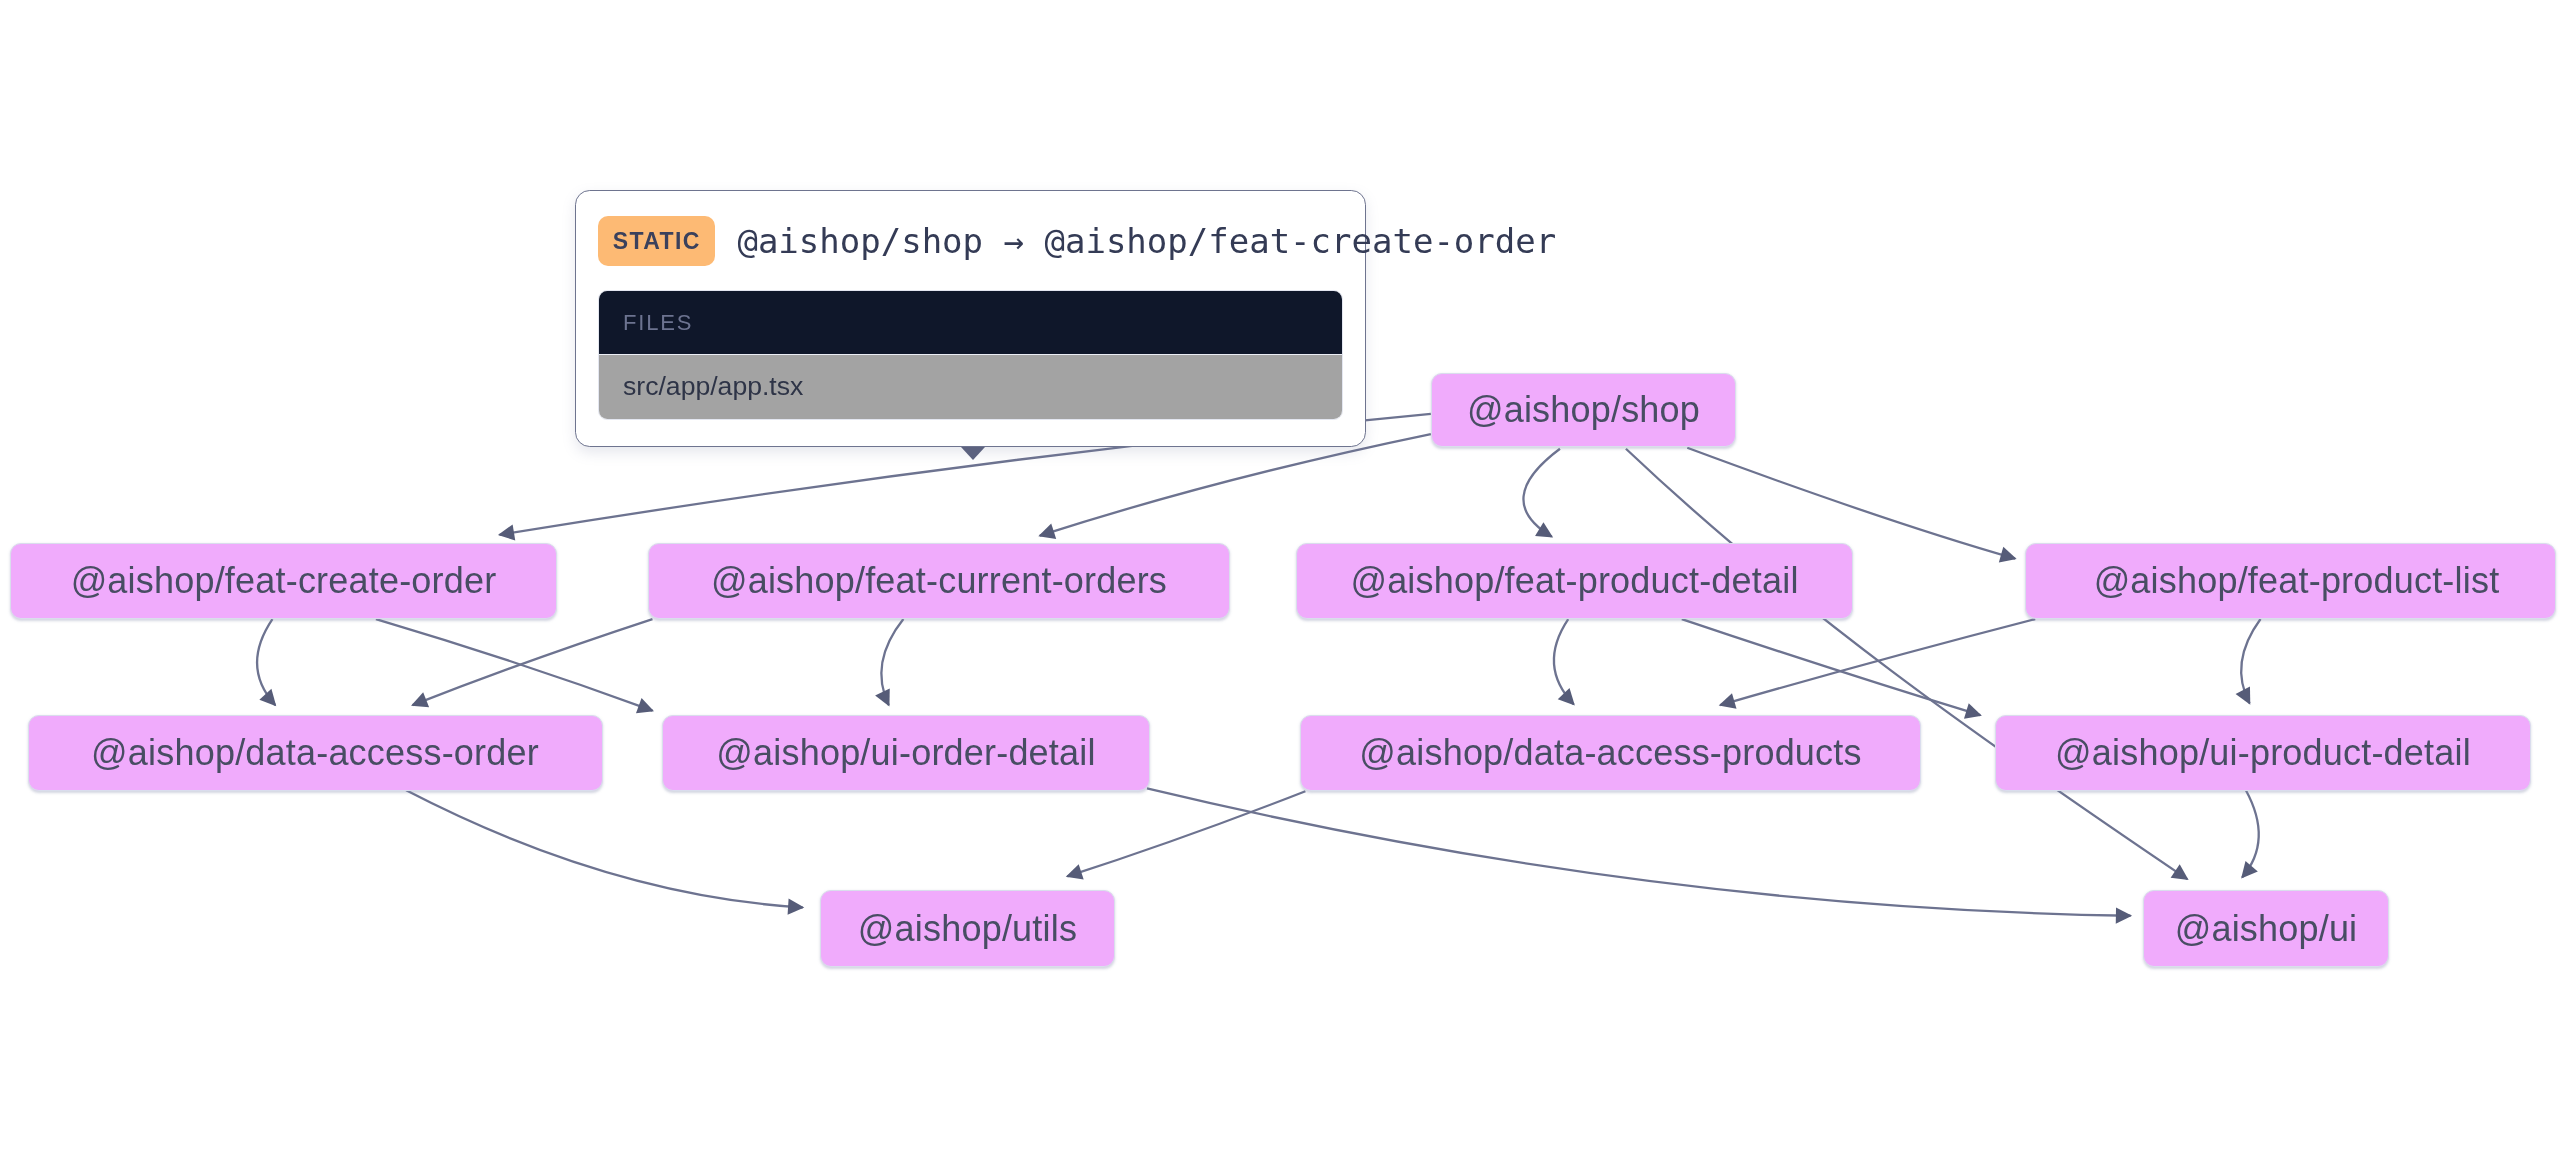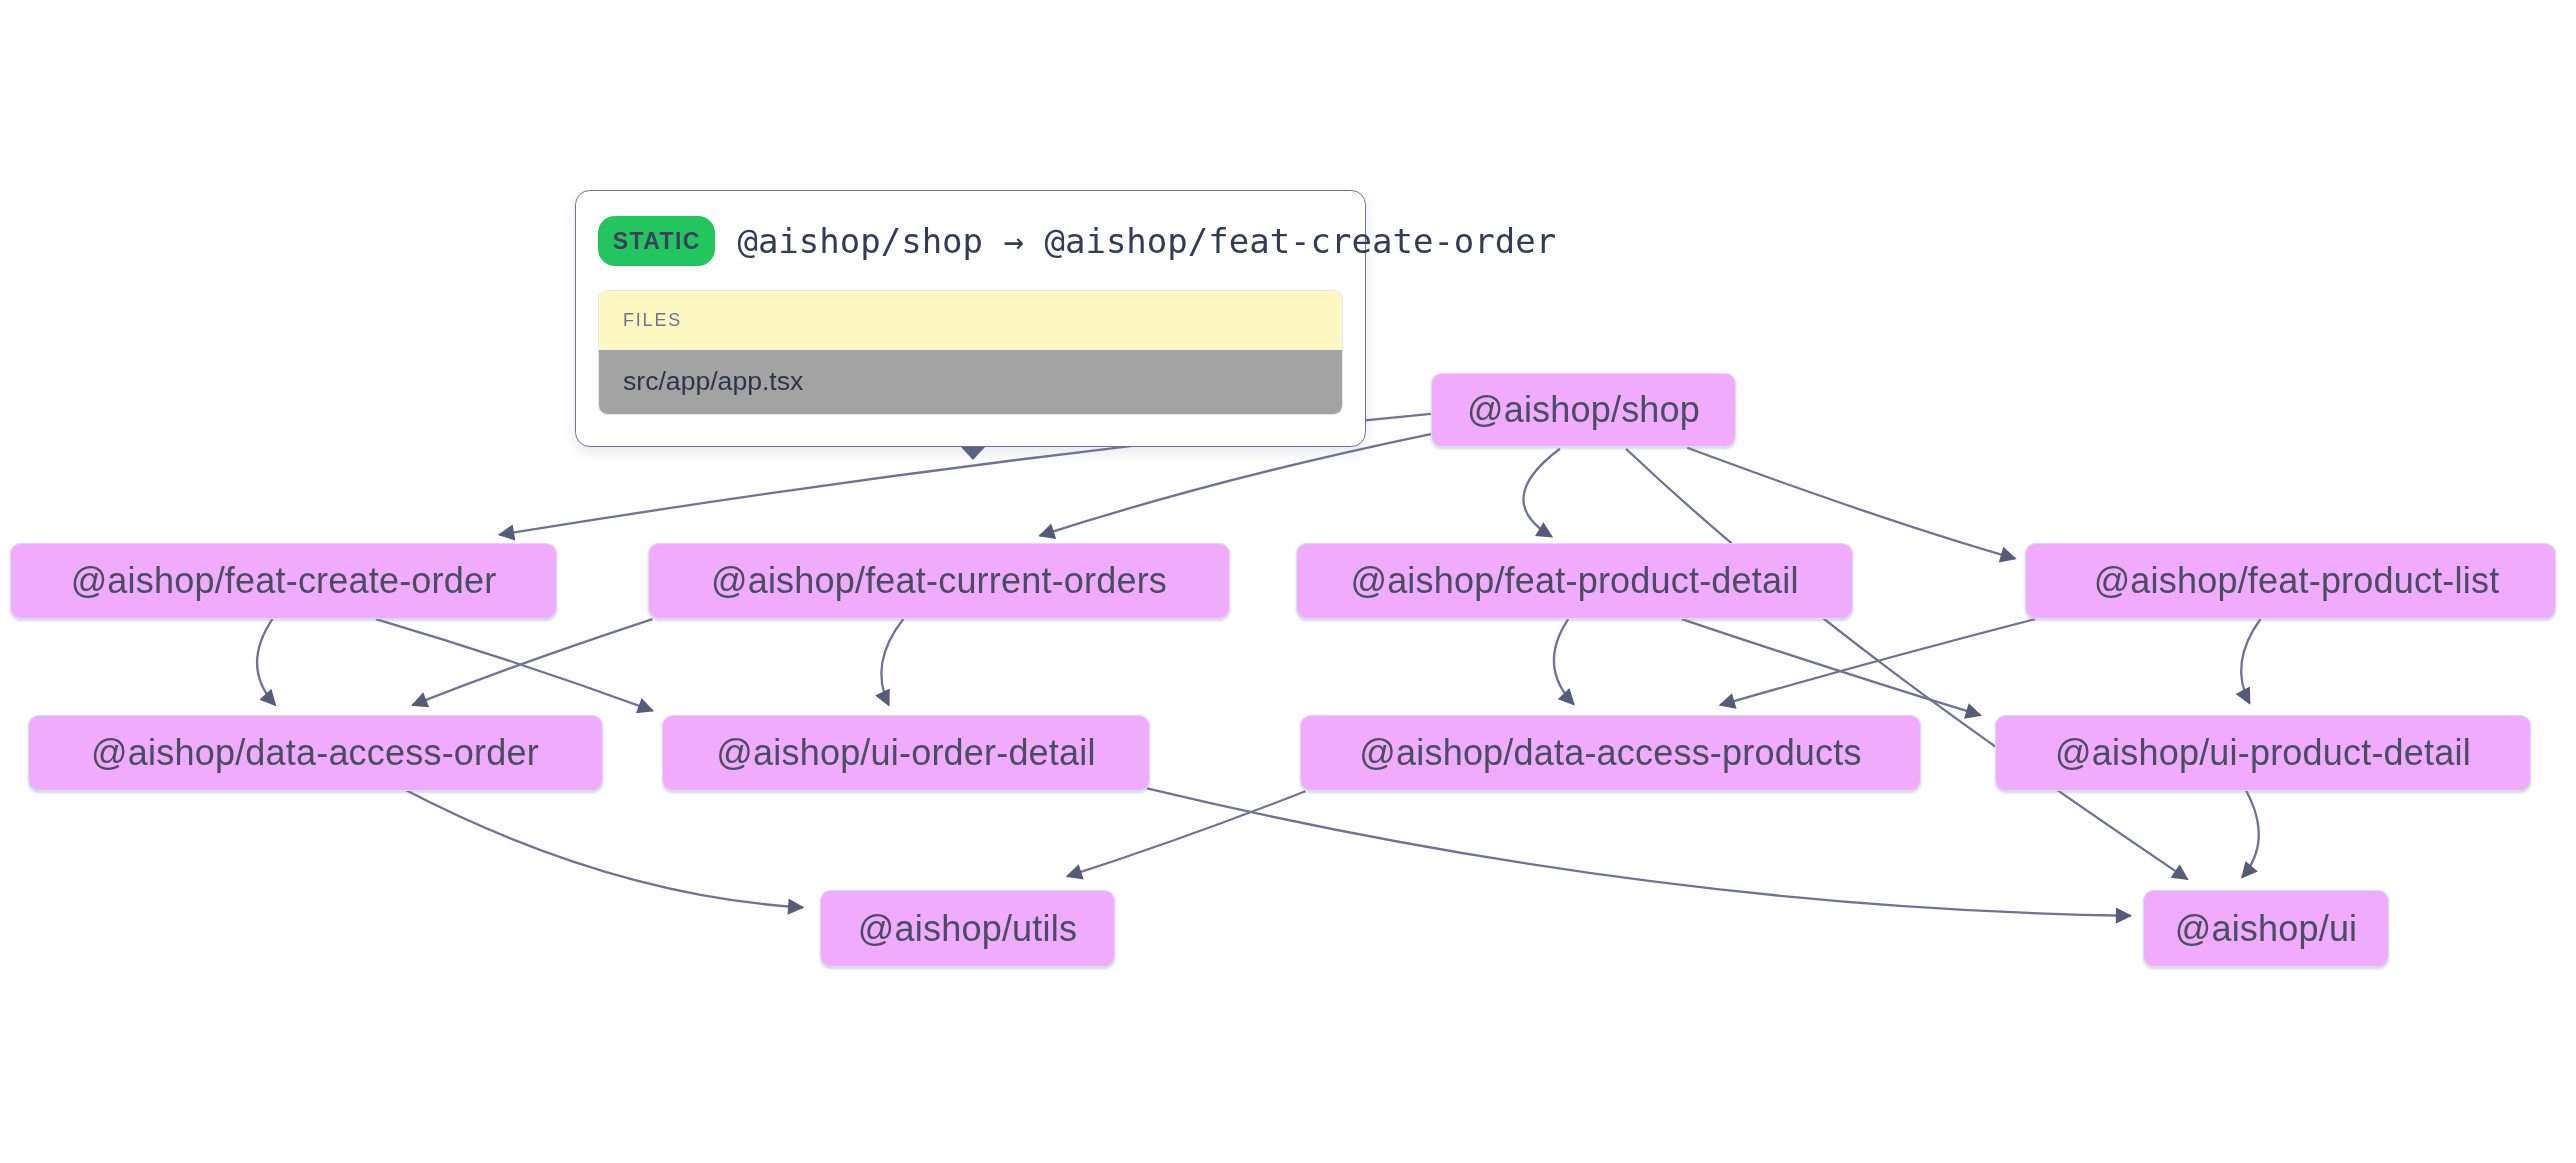--- a/index.html
+++ b/index.html
@@ -15,32 +15,32 @@
     cursor:pointer;
   }
   .tooltip{
     position:absolute;left:575px;top:190px;width:791px;height:257px;box-sizing:border-box;
     background:#ffffff;border:1.8px solid #6e748f;border-radius:14.7px;
     box-shadow:0 5.5px 13px rgba(120,130,160,0.18);
     padding:25px 22px 22px 22px;z-index:20;
   }
   .tt-title-row{display:flex;align-items:center;}
   .tt-badge{
-    background:#22c55e;color:#3b415c;border-radius:17px;
+    background:#fdba74;color:#3b415c;border-radius:10px;
     padding:13.7px 14.7px;font-size:23px;font-weight:bold;letter-spacing:1.4px;line-height:1;
   }
   .tt-relation{
     margin-left:22px;font-family:"DejaVu Sans Mono",monospace;
     font-size:34px;color:#343b55;white-space:nowrap;letter-spacing:0;
   }
   .tt-files{
     margin-top:24px;border:0.9px solid #e3e6f0;border-radius:9.2px;overflow:hidden;
   }
   .tt-files-header{
-    background:#fef9c3;color:#6c7390;font-size:18px;letter-spacing:1.8px;
+    background:#0f172a;color:#6c7390;font-size:22px;letter-spacing:1.8px;
     padding:18.3px 24px;border-bottom:0.9px solid #eceef5;
   }
   .tt-file-item{
     background:#a3a3a3;color:#2e3447;font-size:26.6px;padding:16.5px 24px;
   }
   .tt-caret{
     position:absolute;left:385px;bottom:-13.7px;width:0;height:0;
     border-left:12px solid transparent;border-right:12px solid transparent;
     border-top:13.7px solid #5c627f;
   }

